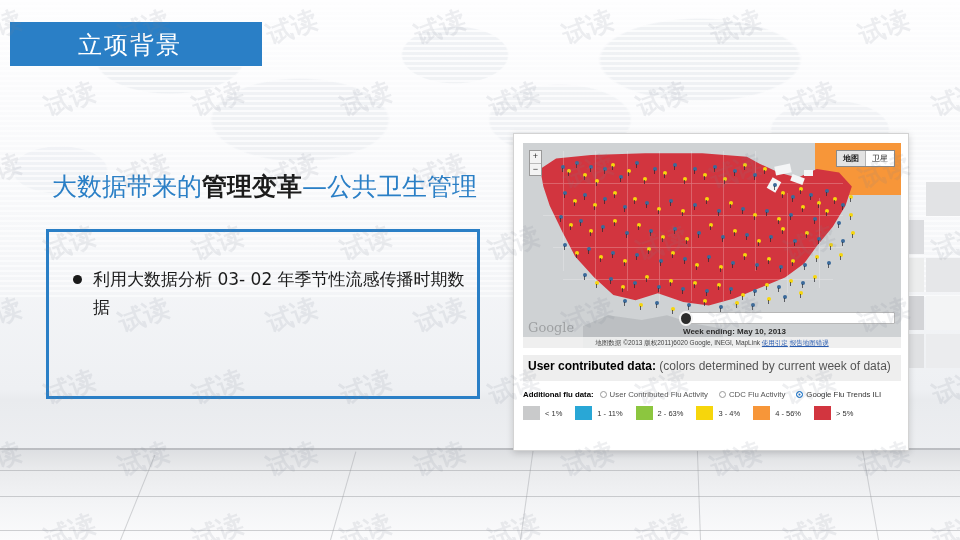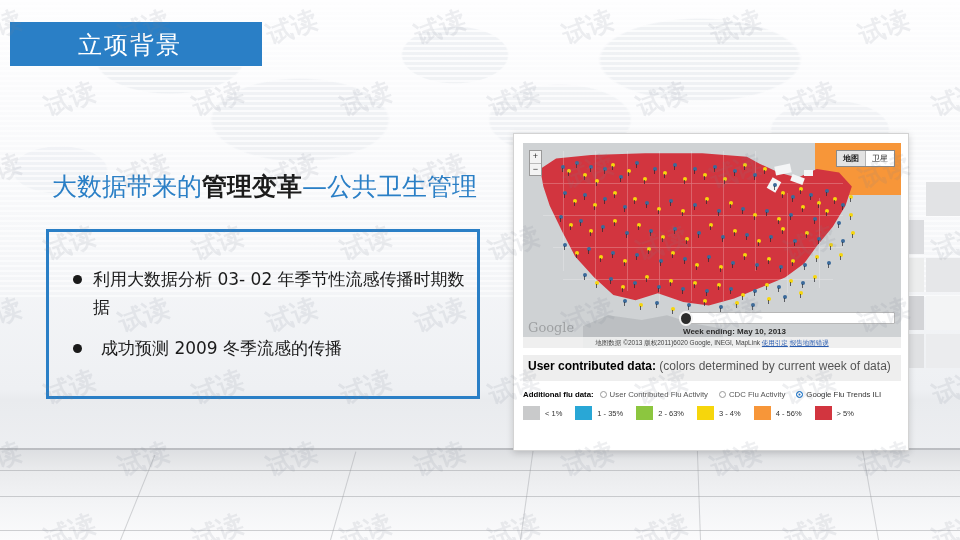--- a/index.html
+++ b/index.html
@@ -239,24 +239,20 @@
 
   <div id="headline">
     <span class="blue">大数据带来的</span><span class="black">管理变革</span><span class="blue">—公共卫生管理</span>
   </div>
 
   <div id="bullet-box">
     <div class="bullet-list">
       <div class="bullet-item">
         <span class="dot"></span>
         <span class="txt">利用大数据分析 03- 02 年季节性流感传播时期数据</span>
-      </div>
-      <div class="bullet-item indented">
-        <span class="dot"></span>
-        <span class="txt">成功预测 2009 冬季流感的传播</span>
       </div>
     </div>
   </div>
 
   <div id="map-card">
 
     <div id="map-canvas">
       <div class="canada-orange"></div>
       <div class="us-shape"></div>
 
@@ -469,21 +465,21 @@
       </div>
     </div>
 
     <div class="legend-scale">
       <div class="cell">
           <span class="sw" style="background:#c9cacb"></span>
           <span class="lb">&lt; 1%</span>
         </div>
       <div class="cell">
           <span class="sw" style="background:#29a7d6"></span>
-          <span class="lb">1 - 35%</span>
+          <span class="lb">1 - 11%</span>
         </div>
       <div class="cell">
           <span class="sw" style="background:#8cc63f"></span>
           <span class="lb">2 - 63%</span>
         </div>
       <div class="cell">
           <span class="sw" style="background:#f6d60c"></span>
           <span class="lb">3 - 4%</span>
         </div>
       <div class="cell">

